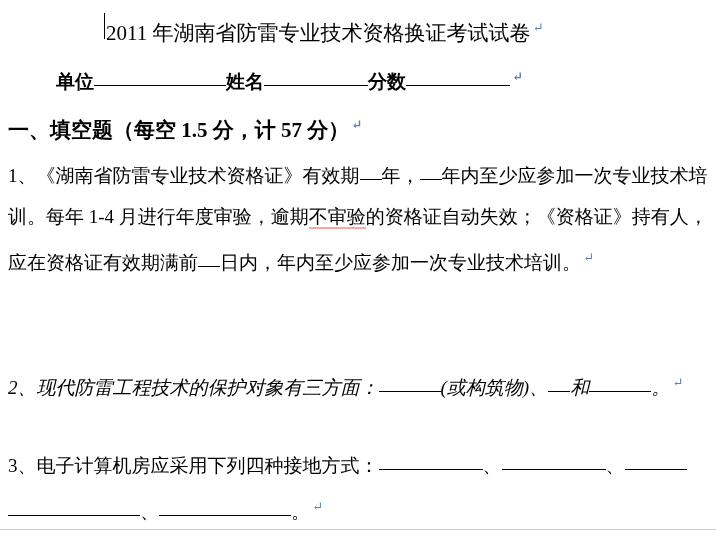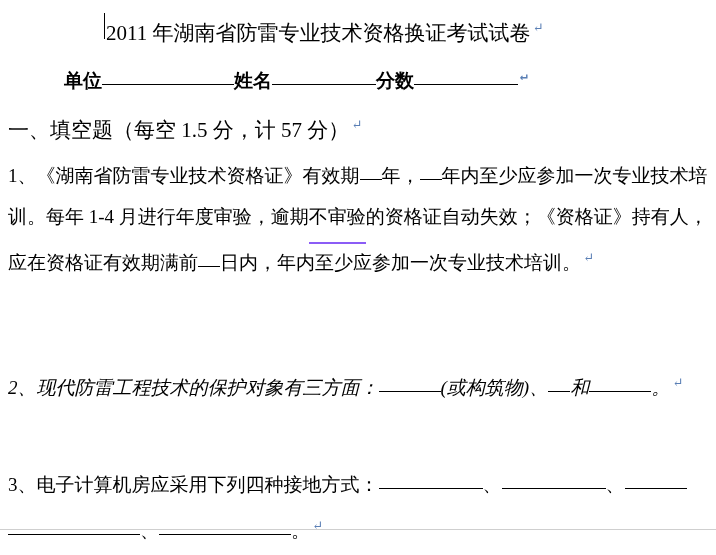--- a/index.html
+++ b/index.html
@@ -40,50 +40,49 @@
     background: #000;
   }
   .pilcrow {
     color: #5a7fb5;
     font-size: 13px;
     vertical-align: super;
     margin-left: 2px;
   }
   .subhead {
     position: absolute;
-    left: 64px;
+    left: 56px;
     top: 63px;
     font-size: 19px;
     line-height: 28px;
     font-weight: bold;
     white-space: nowrap;
-    font-family: Liberation Mono, monospace;
   }
   .section-head {
     position: absolute;
     left: 8px;
     top: 110px;
     font-size: 21px;
     line-height: 30px;
-    font-weight: normal;
+    font-weight: bold;
     white-space: nowrap;
   }
   .para {
     position: absolute;
     left: 8px;
     font-size: 19px;
     line-height: 41px;
     width: 704px;
   }
   .p1 { top: 155px; }
   .p2 { top: 362px; font-style: italic; }
-  .p3 { top: 464px; }
+  .p3 { top: 445px; }
   .redwave {
-    border-bottom: 2px solid #8b5cf6;
-    padding-bottom: 15px;
+    border-bottom: 2px solid #fca5a5;
+    padding-bottom: 0px;
   }
   .blank-sm {
     display: inline-block;
     border-bottom: 1px solid #000;
     width: 22px;
     vertical-align: 2px;
   }
   .blank-md {
     display: inline-block;
     border-bottom: 1px solid #000;

